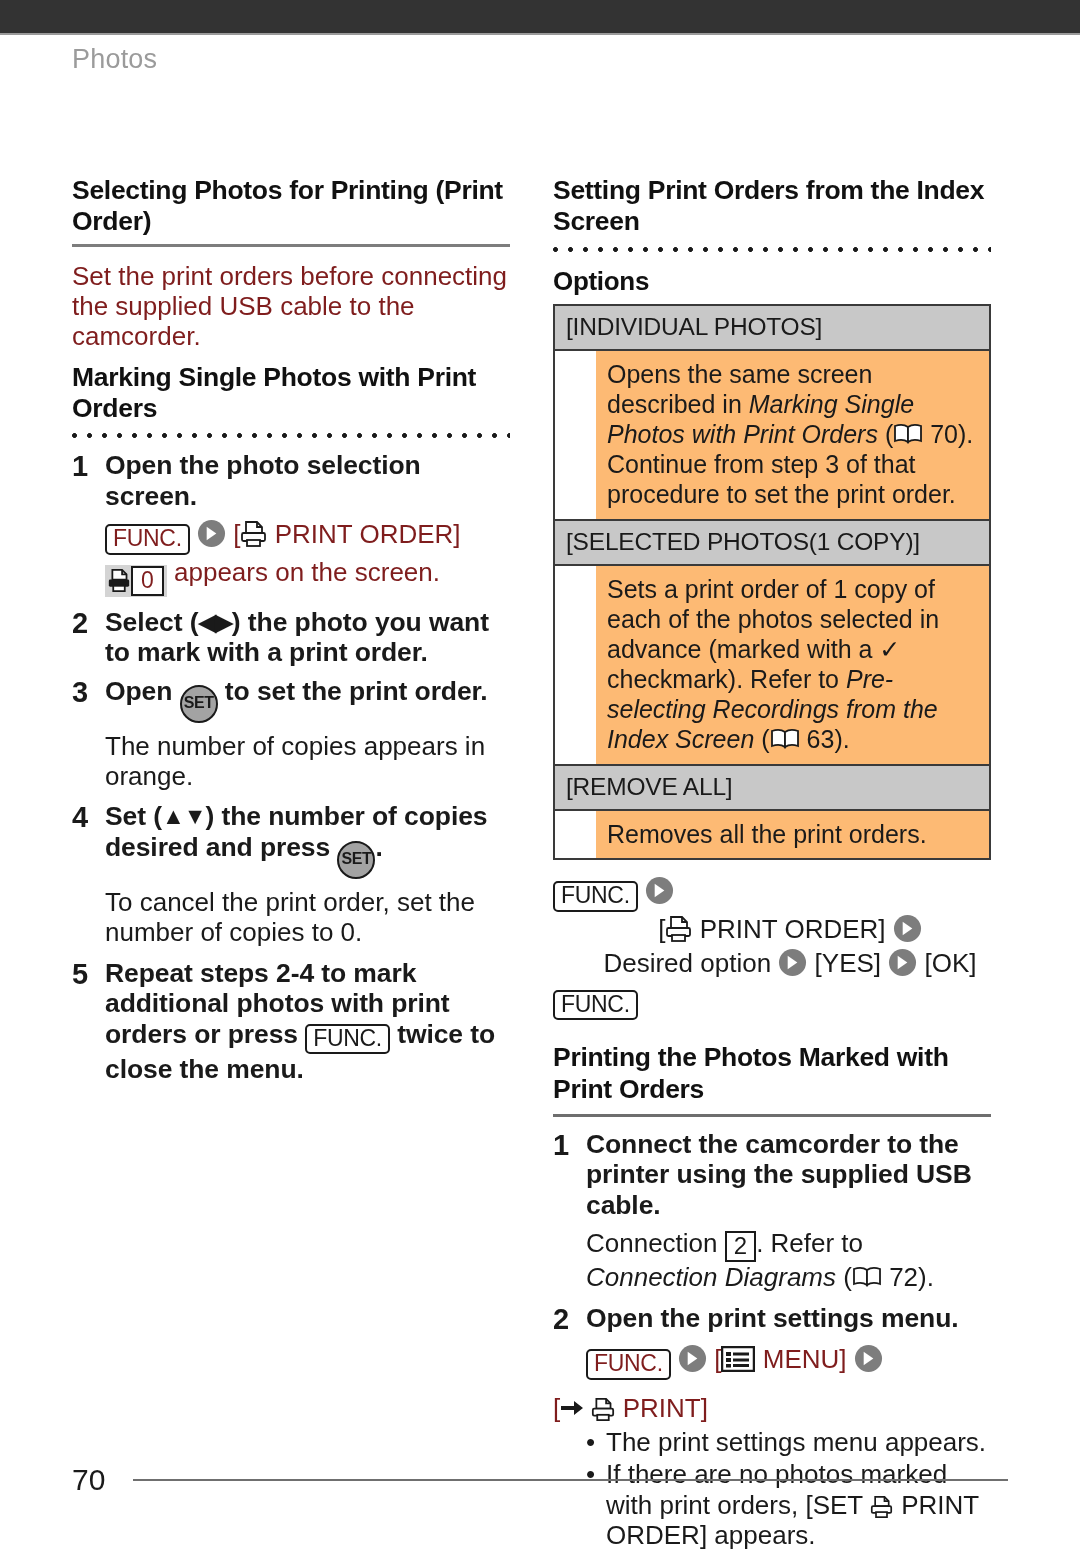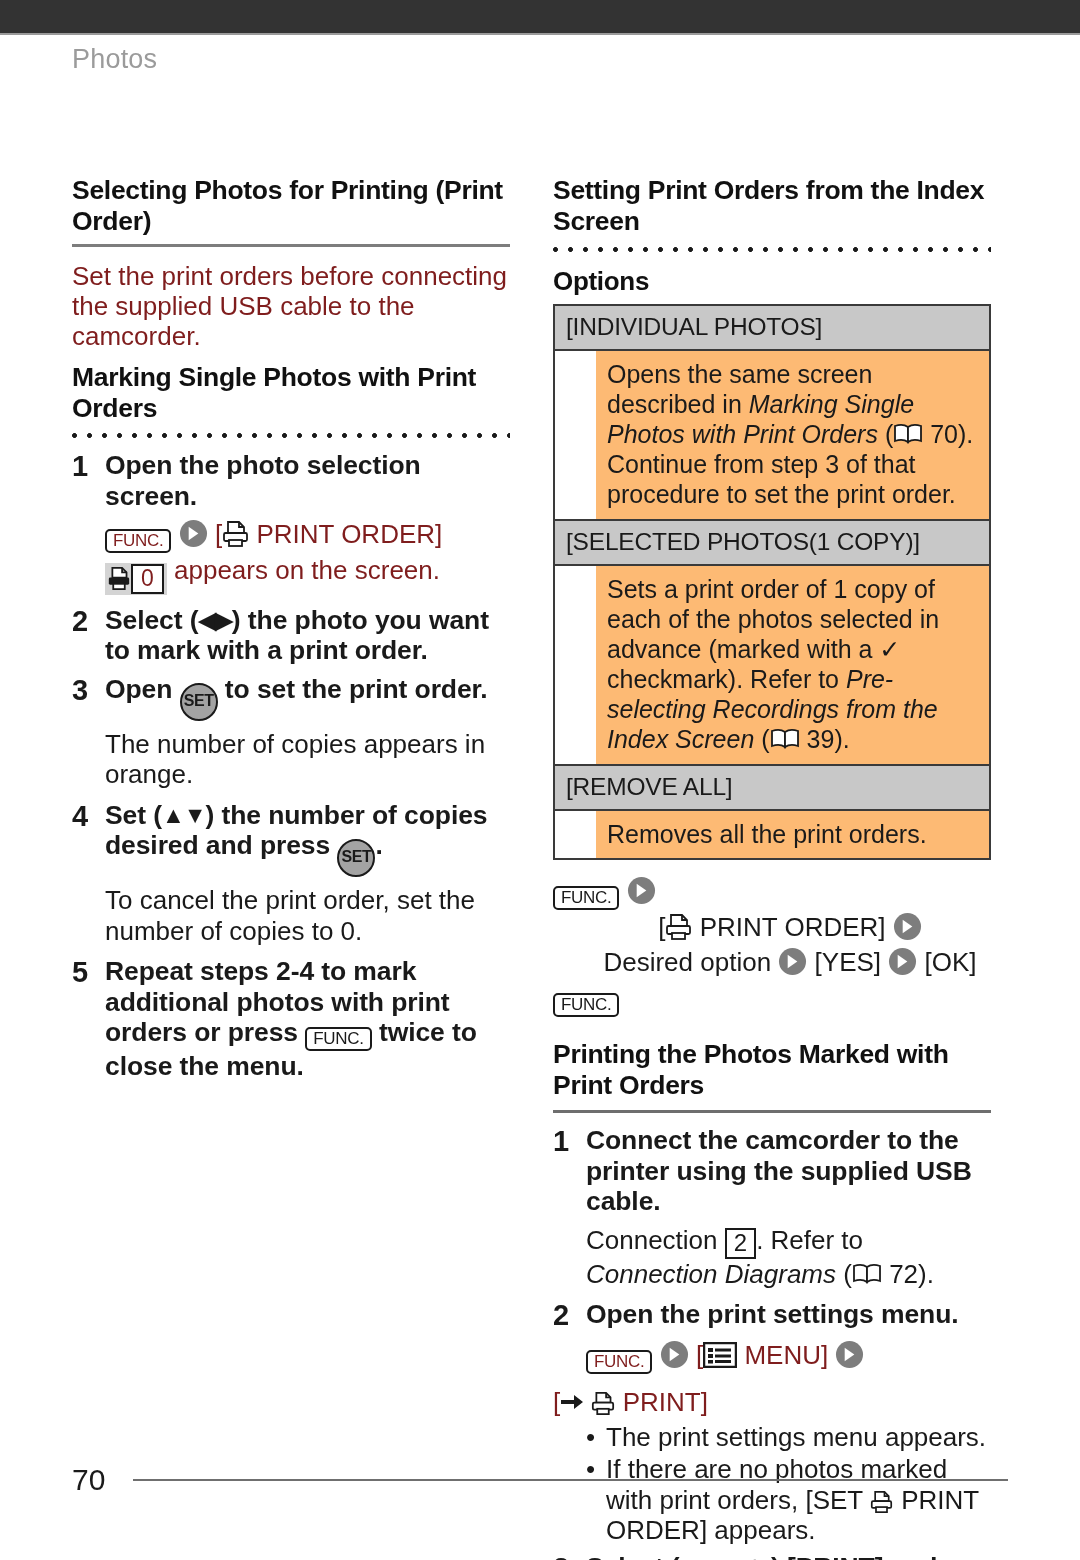--- a/index.html
+++ b/index.html
@@ -99,21 +99,21 @@
     letter-spacing: -0.1px;
   }
   .step-body { padding-left: 33px; }
 
   
   .func-key {
     display: inline-block;
     border: 2px solid #1a1a1a;
     border-radius: 5px;
     padding: 0px 6px 1px 6px;
-    font-size: 17px;
+    font-size: 23px;
     font-weight: normal;
     line-height: 1.12;
     vertical-align: -3px;
     background: #fff;
     letter-spacing: -0.3px;
   }
   .set-key {
     display: inline-block;
     width: 34px; height: 34px;
     border: 2.5px solid #1a1a1a;
@@ -319,21 +319,21 @@
               <path d="M15 4 C11 1.2 6 1.6 2 3 v15 c4 -1.4 9 -1.8 13 1 z" fill="#fff" stroke="#1a1a1a" stroke-width="1.8"></path>
               <path d="M15 4 C19 1.2 24 1.6 28 3 v15 c-4 -1.4 -9 -1.8 -13 1 z" fill="#fff" stroke="#1a1a1a" stroke-width="1.8"></path>
             </svg></span> <span>70</span><span>).</span><span> Continue from step 3 of that procedure to set the print order.</span></div>
     </div>
 
     <div class="opt-row">
       <div class="opt-head">[SELECTED PHOTOS(1 COPY)]</div>
       <div class="opt-body"><span>Sets a print order of 1 copy of each of the photos selected in advance (marked with a </span><span class="check">✓</span><span> checkmark). Refer to </span><em>Pre-selecting Recordings from the Index Screen</em><span> (</span><span class="ico ico-book"><svg viewBox="0 0 30 22" width="30" height="22">
               <path d="M15 4 C11 1.2 6 1.6 2 3 v15 c4 -1.4 9 -1.8 13 1 z" fill="#fff" stroke="#1a1a1a" stroke-width="1.8"></path>
               <path d="M15 4 C19 1.2 24 1.6 28 3 v15 c-4 -1.4 -9 -1.8 -13 1 z" fill="#fff" stroke="#1a1a1a" stroke-width="1.8"></path>
-            </svg></span> <span>39</span><span>).</span></div>
+            </svg></span> <span>63</span><span>).</span></div>
     </div>
 
     <div class="opt-row">
       <div class="opt-head">[REMOVE ALL]</div>
       <div class="opt-body">Removes all the print orders.</div>
     </div>
 
   </div>
 
   <div class="menu-path">

